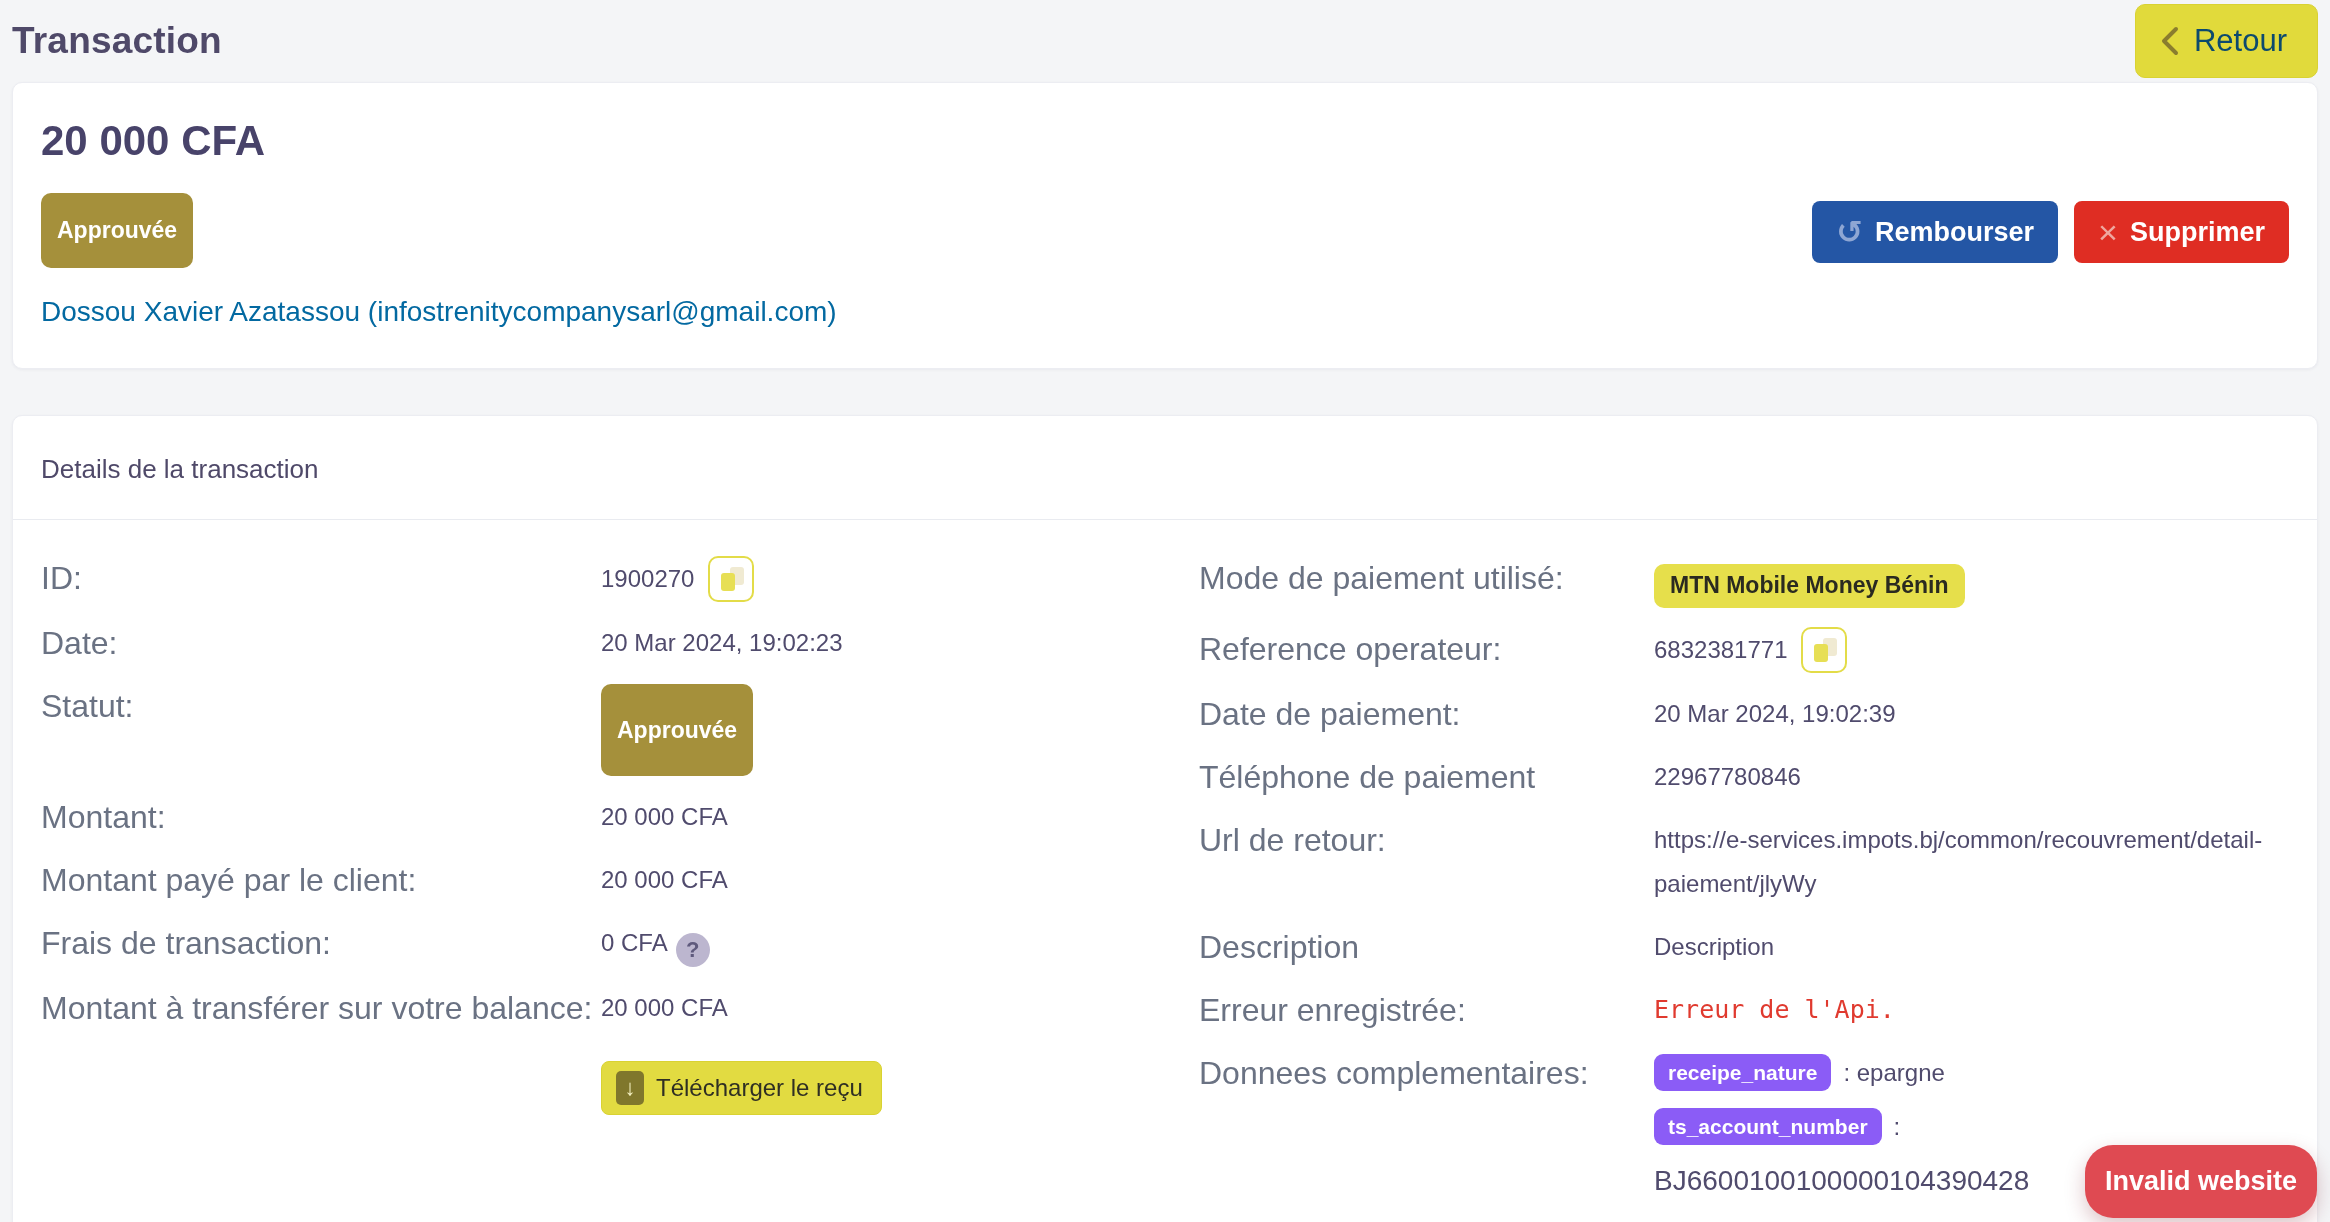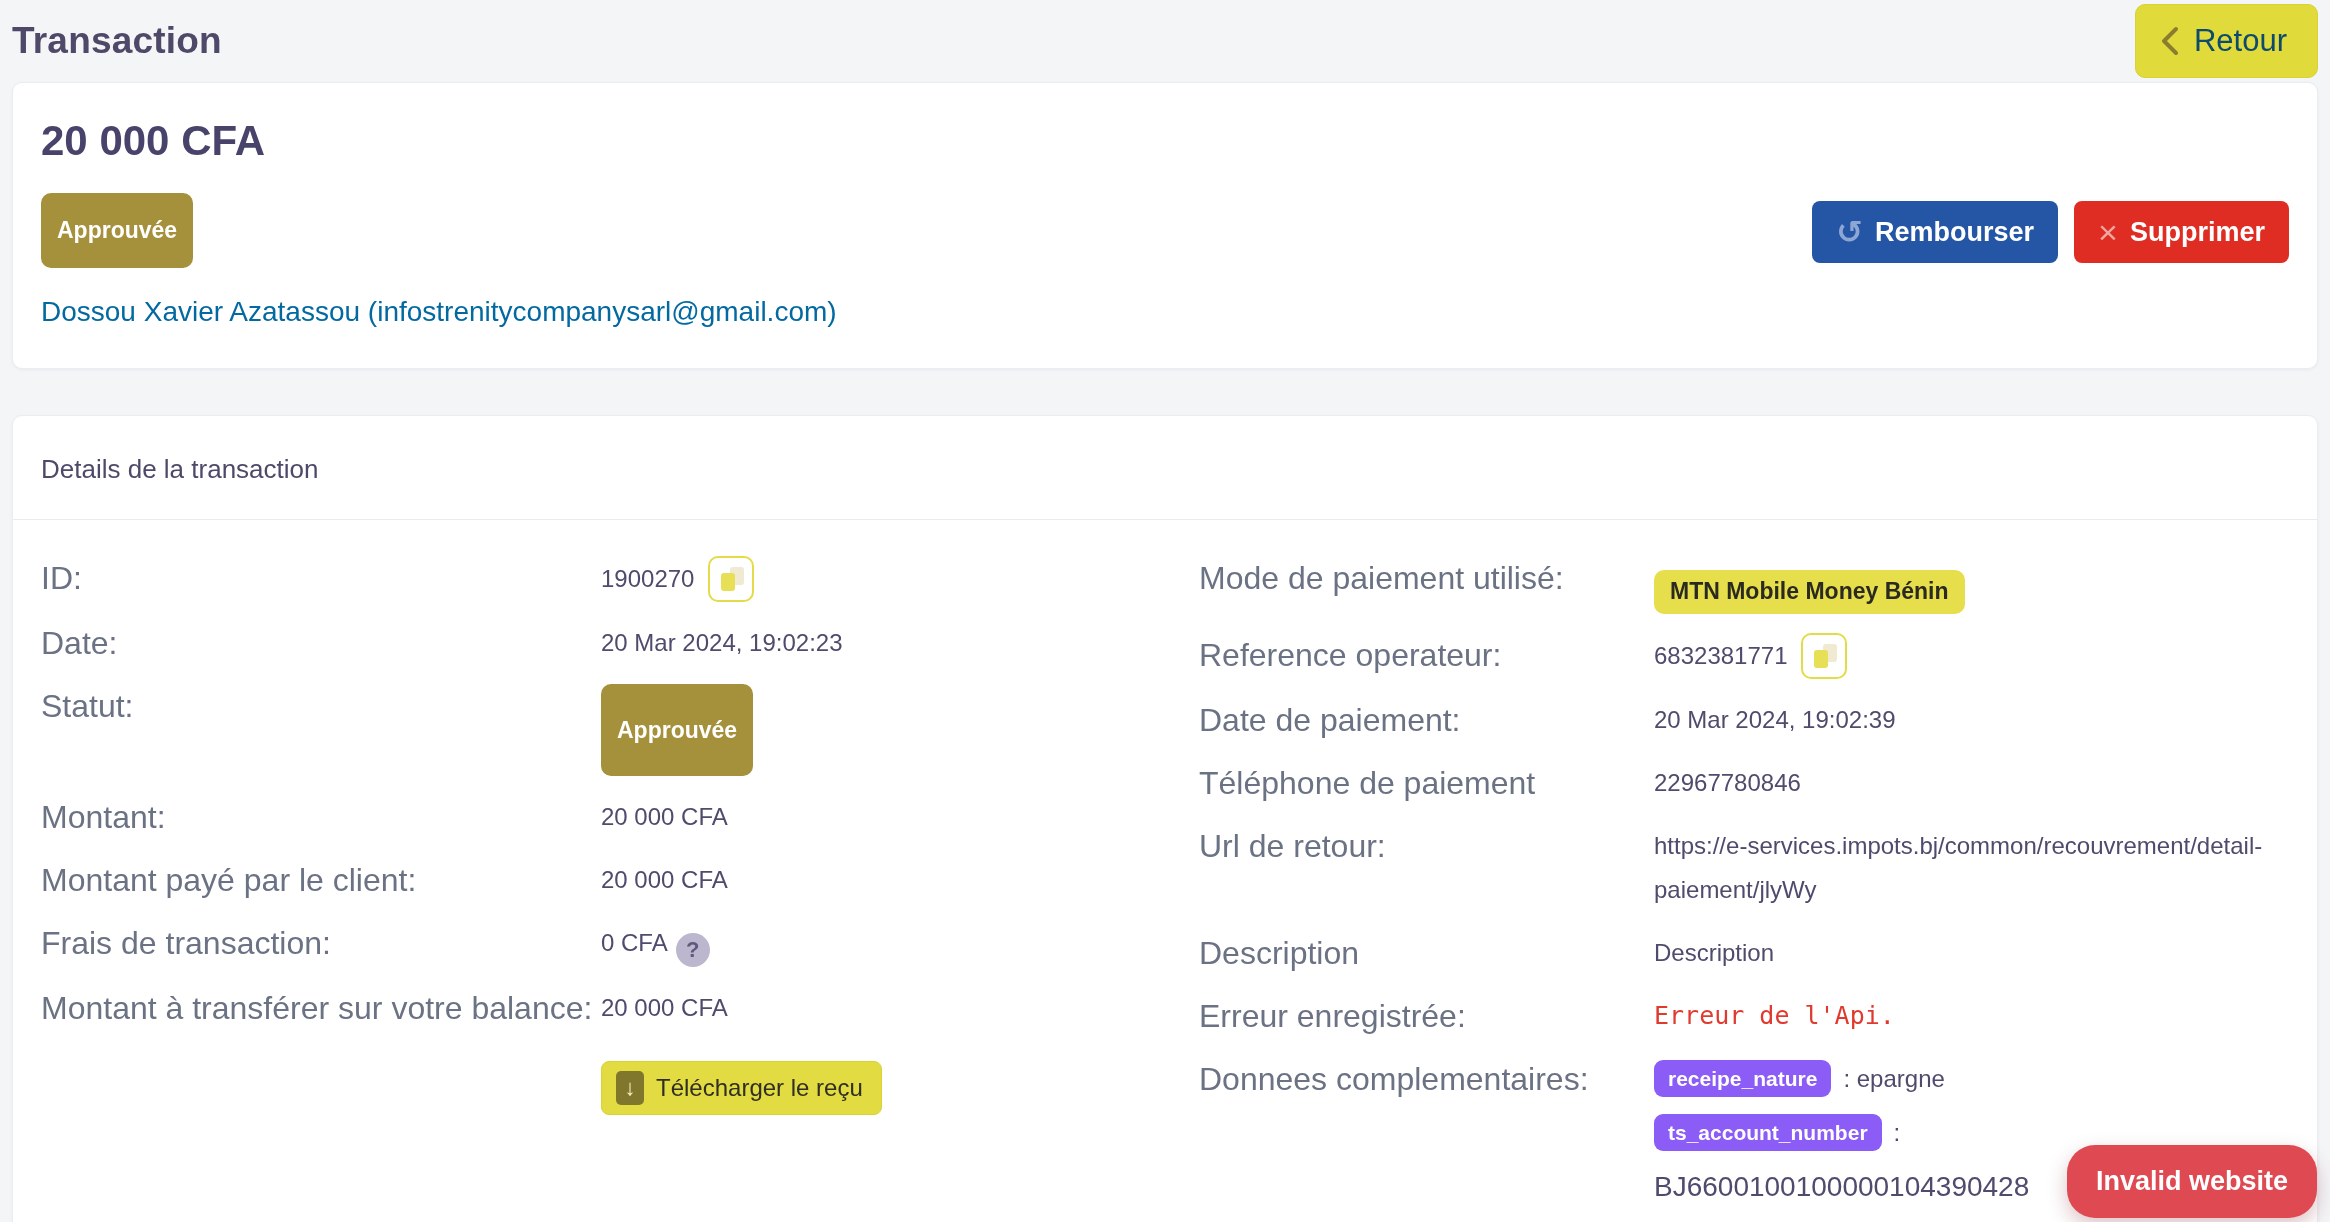--- a/index.html
+++ b/index.html
@@ -193,21 +193,21 @@
   }
   .badge-yellow {
     display: inline-block;
     background: #e6df4b;
     color: #2a2a20;
     font-size: 23px;
     font-weight: bold;
     padding: 8px 16px;
     border-radius: 10px;
     line-height: 1.2;
-    margin-top: 14px;
+    margin-top: 8px;
   }
   .val-url { max-width: 648px; overflow-wrap: break-word; }
   .val-error {
     font-family: "DejaVu Sans Mono", "Liberation Mono", monospace;
     font-size: 25px;
     color: #e03a2f;
     line-height: 44px;
   }
   .chip-line { display: flex; align-items: center; gap: 12px; margin-bottom: 10px; min-height: 44px; }
   .chip {
@@ -219,21 +219,21 @@
     padding: 6px 14px;
     border-radius: 9px;
     line-height: 1.2;
   }
   .chip-suffix { font-size: 24px; color: #504b6d; }
   .account-number { font-size: 28px; color: #504b6d; line-height: 44px; }
   .toast {
     position: absolute;
     top: 1145px;
     right: 13px;
-    width: 250px;
+    width: 232px;
     height: 73px;
     background: #df4a52;
     border-radius: 28px;
     color: #ffffff;
     font-size: 27px;
     font-weight: bold;
     display: flex;
     align-items: center;
     justify-content: center;
     box-shadow: 0 8px 20px rgba(120,20,30,0.25);

